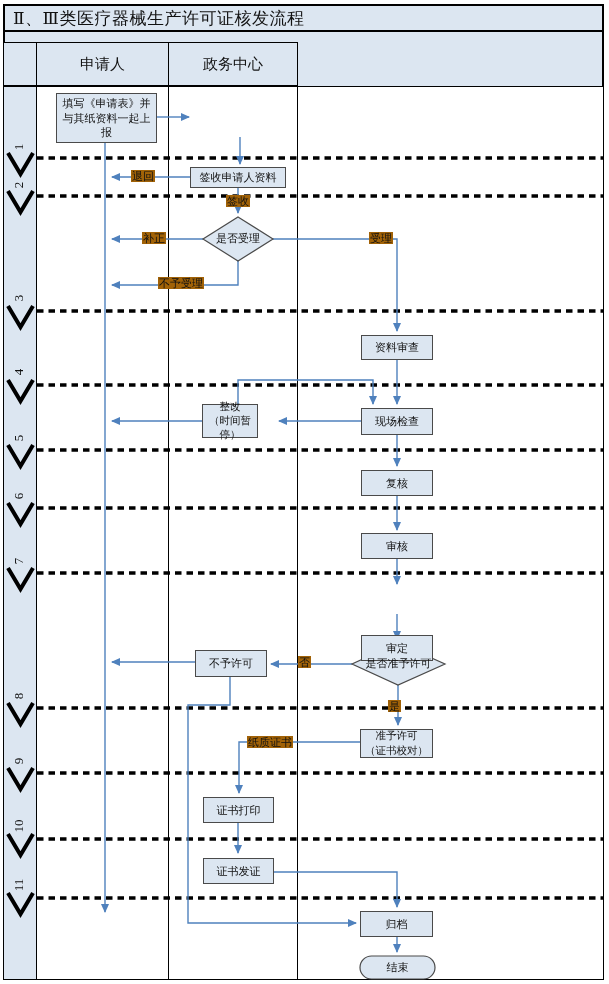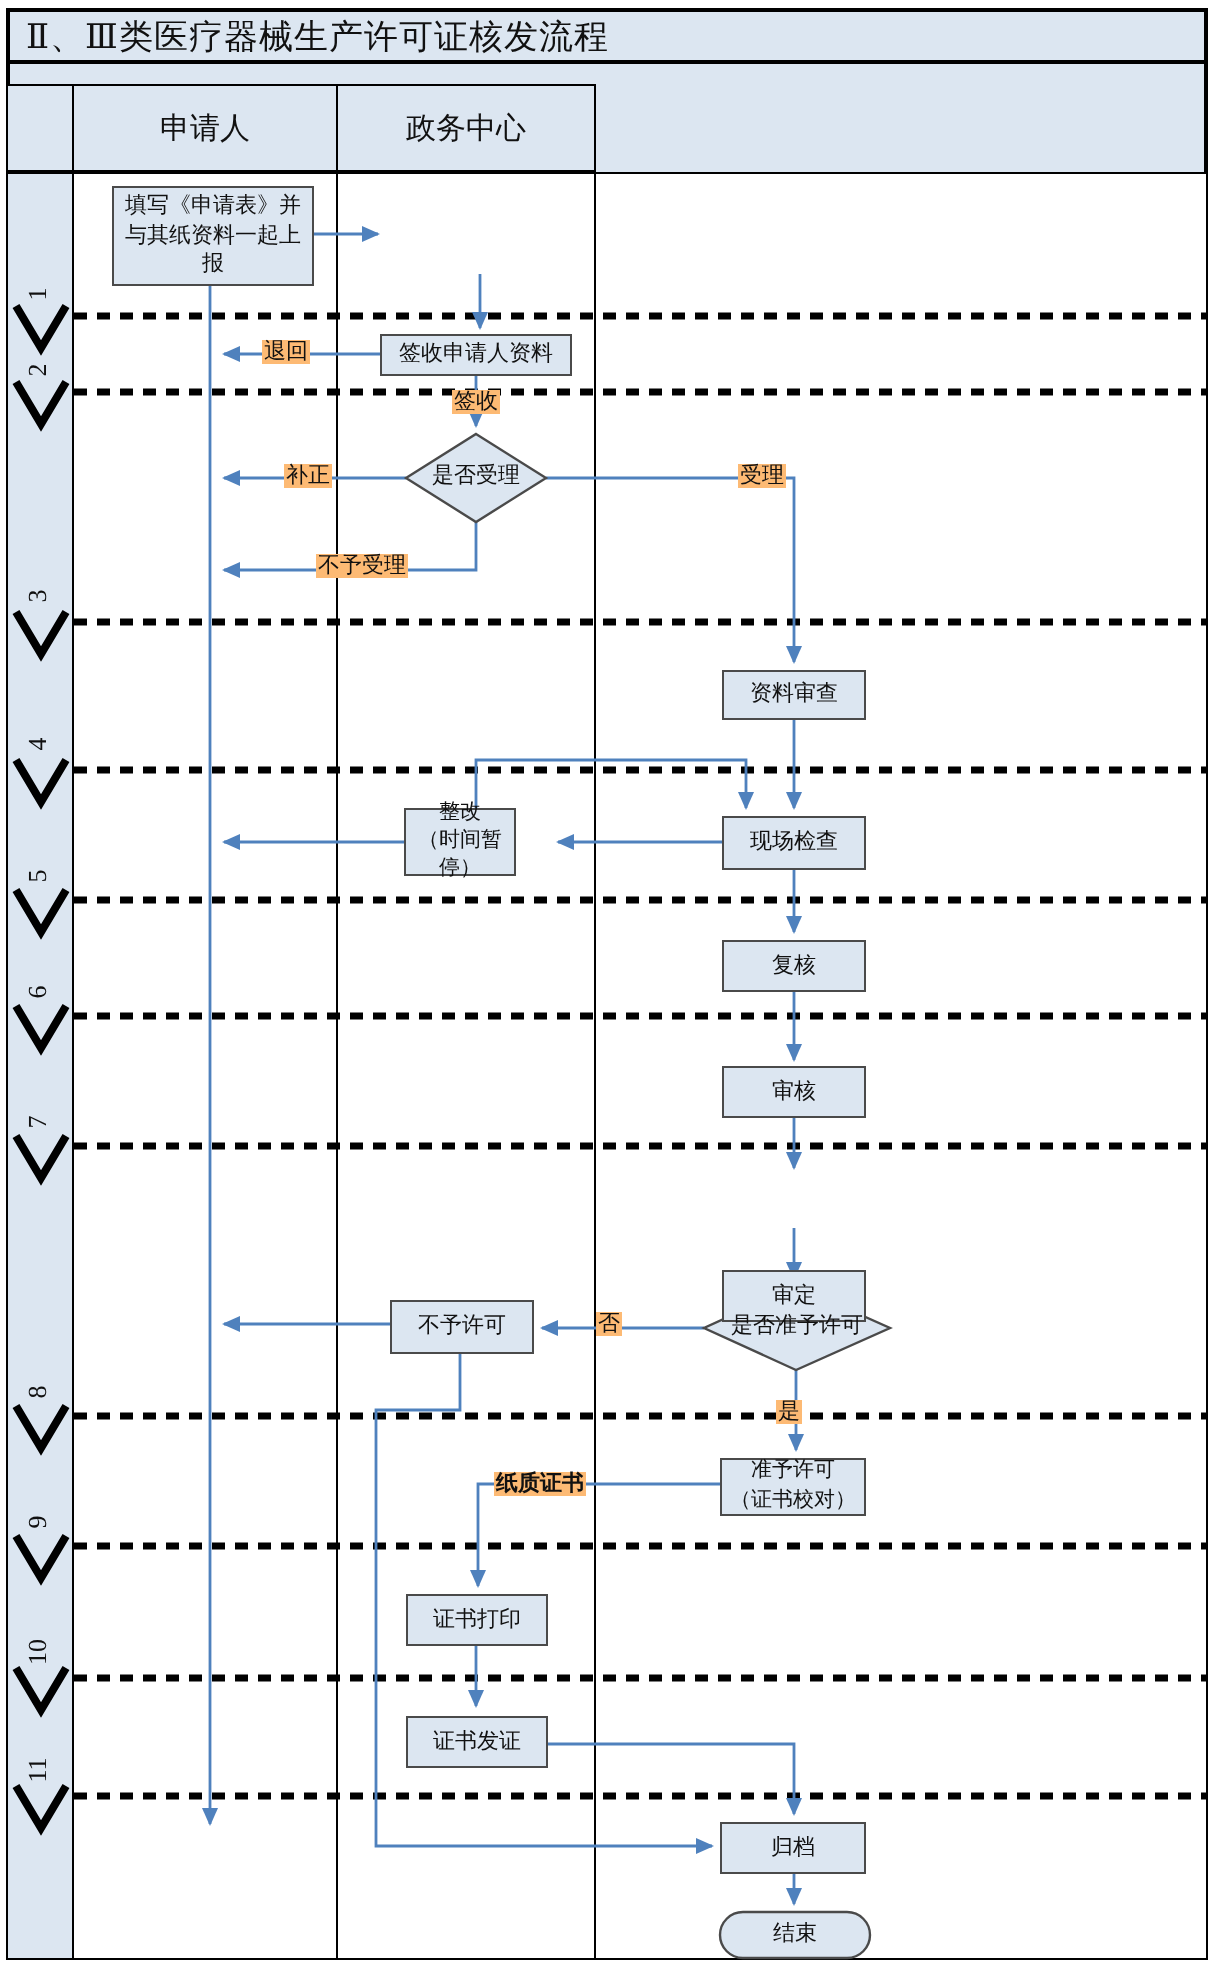--- a/index.html
+++ b/index.html
@@ -25,21 +25,21 @@
   .edge{stroke:var(--arrow);stroke-width:1.4;fill:none;}
   .dash{stroke:var(--line);stroke-width:3.6;}
   .chev{stroke:var(--line);stroke-width:4;fill:none;}
   .shape{fill:var(--nodefill);stroke:var(--nodeborder);stroke-width:1.2;}
   
   .node{background:var(--nodefill);border:1px solid var(--nodeborder);
         display:flex;align-items:center;justify-content:center;text-align:center;
         font-size:11px;line-height:1.35;white-space:pre-line;z-index:3;}
   .ghost{display:flex;align-items:center;justify-content:center;text-align:right;
          font-size:11px;line-height:1.2;white-space:pre-line;z-index:4;}
-  .elabel{font-size:11px;background:#fdba74;padding:0 1px;z-index:5;line-height:1.1;}
+  .elabel{font-size:11px;background:#a16207;padding:0 1px;z-index:5;line-height:1.1;}
   .stepnum{width:24px;height:14px;font-size:13px;text-align:center;line-height:14px;
            transform:rotate(-90deg);z-index:2;}
 </style>
 </head>
 <body>
 
 <div id="page">
 
   <div class="abs" id="frame"></div>
   <div class="abs" id="titlebar">
@@ -160,15 +160,15 @@
   <div class="abs ghost" style="left:352px;top:643px;width:93px;height:42px;">是否准予许可</div>
   <div class="abs ghost" style="left:360px;top:956px;width:75px;height:23px;">结束</div>
 
   <div class="abs elabel" style="left:131px;top:170px;">退回</div>
   <div class="abs elabel" style="left:226px;top:195px;">签收</div>
   <div class="abs elabel" style="left:142px;top:232px;">补正</div>
   <div class="abs elabel" style="left:369px;top:232px;">受理</div>
   <div class="abs elabel" style="left:158px;top:277px;">不予受理</div>
   <div class="abs elabel" style="left:298px;top:656px;">否</div>
   <div class="abs elabel" style="left:388px;top:700px;">是</div>
-  <div class="abs elabel" style="left:247px;top:736px;font-weight:bold;">纸质证书</div>
+  <div class="abs elabel" style="left:247px;top:736px;">纸质证书</div>
 
 </div>
 
 </body></html>

